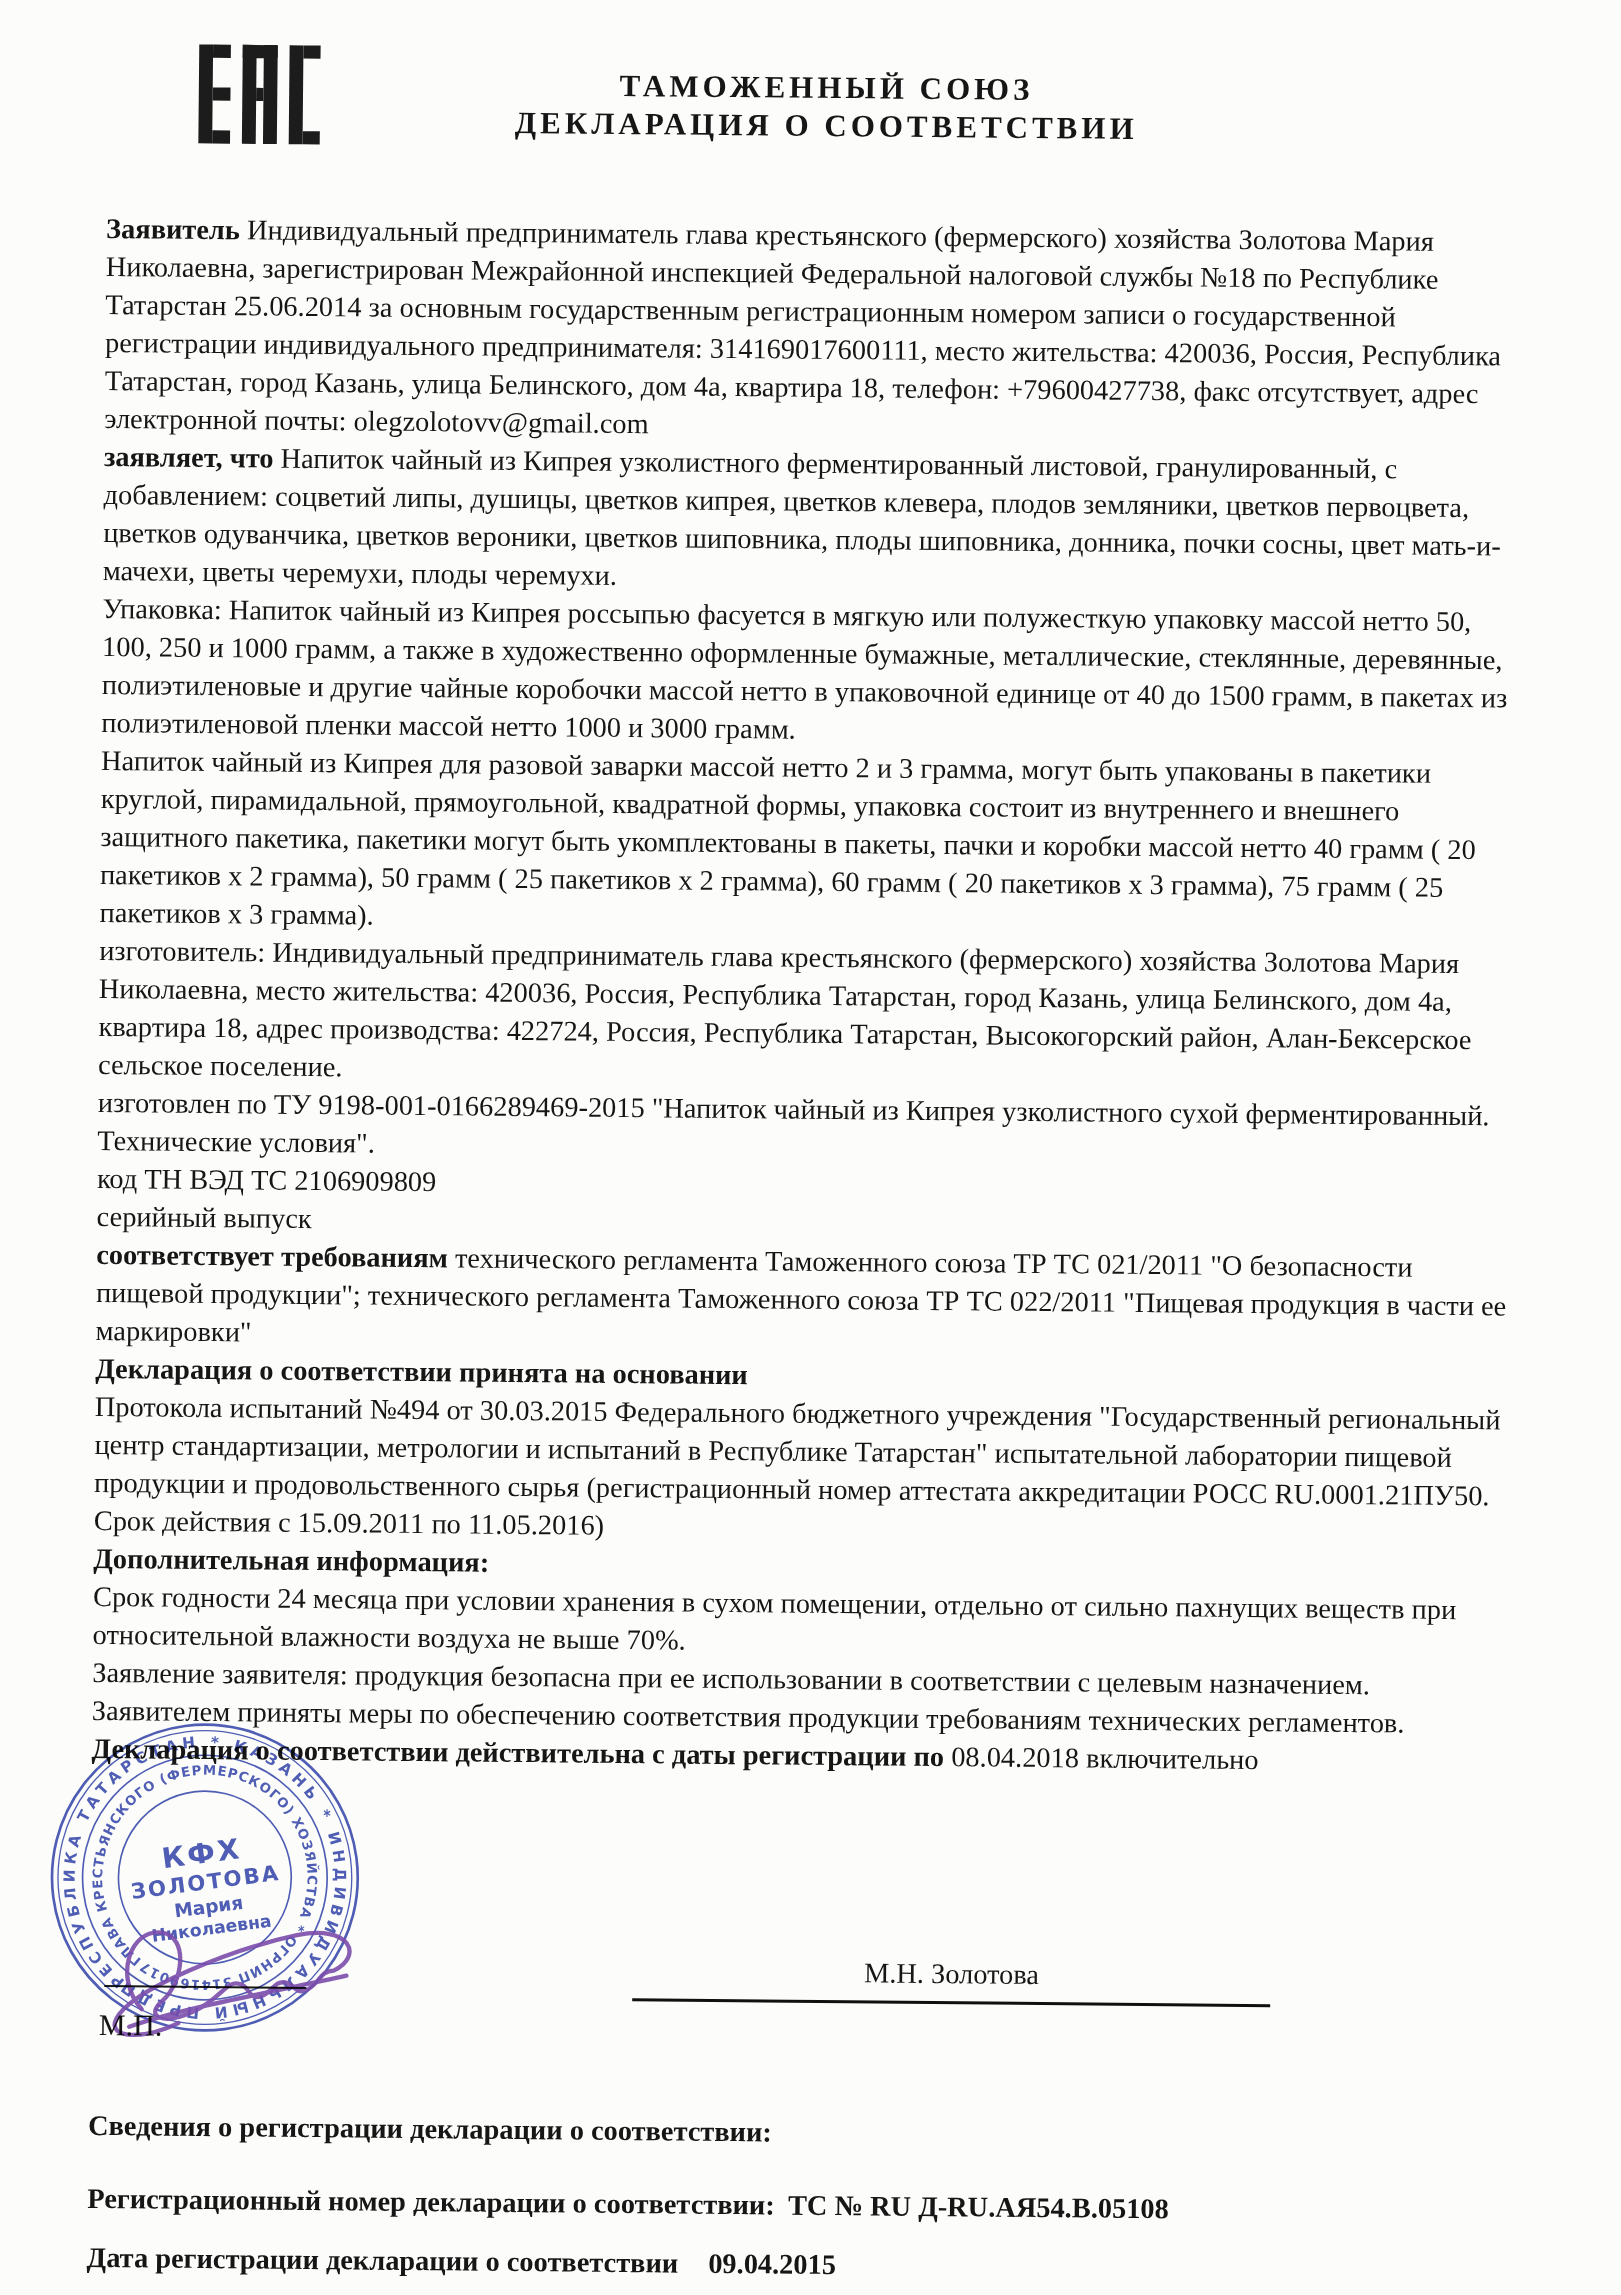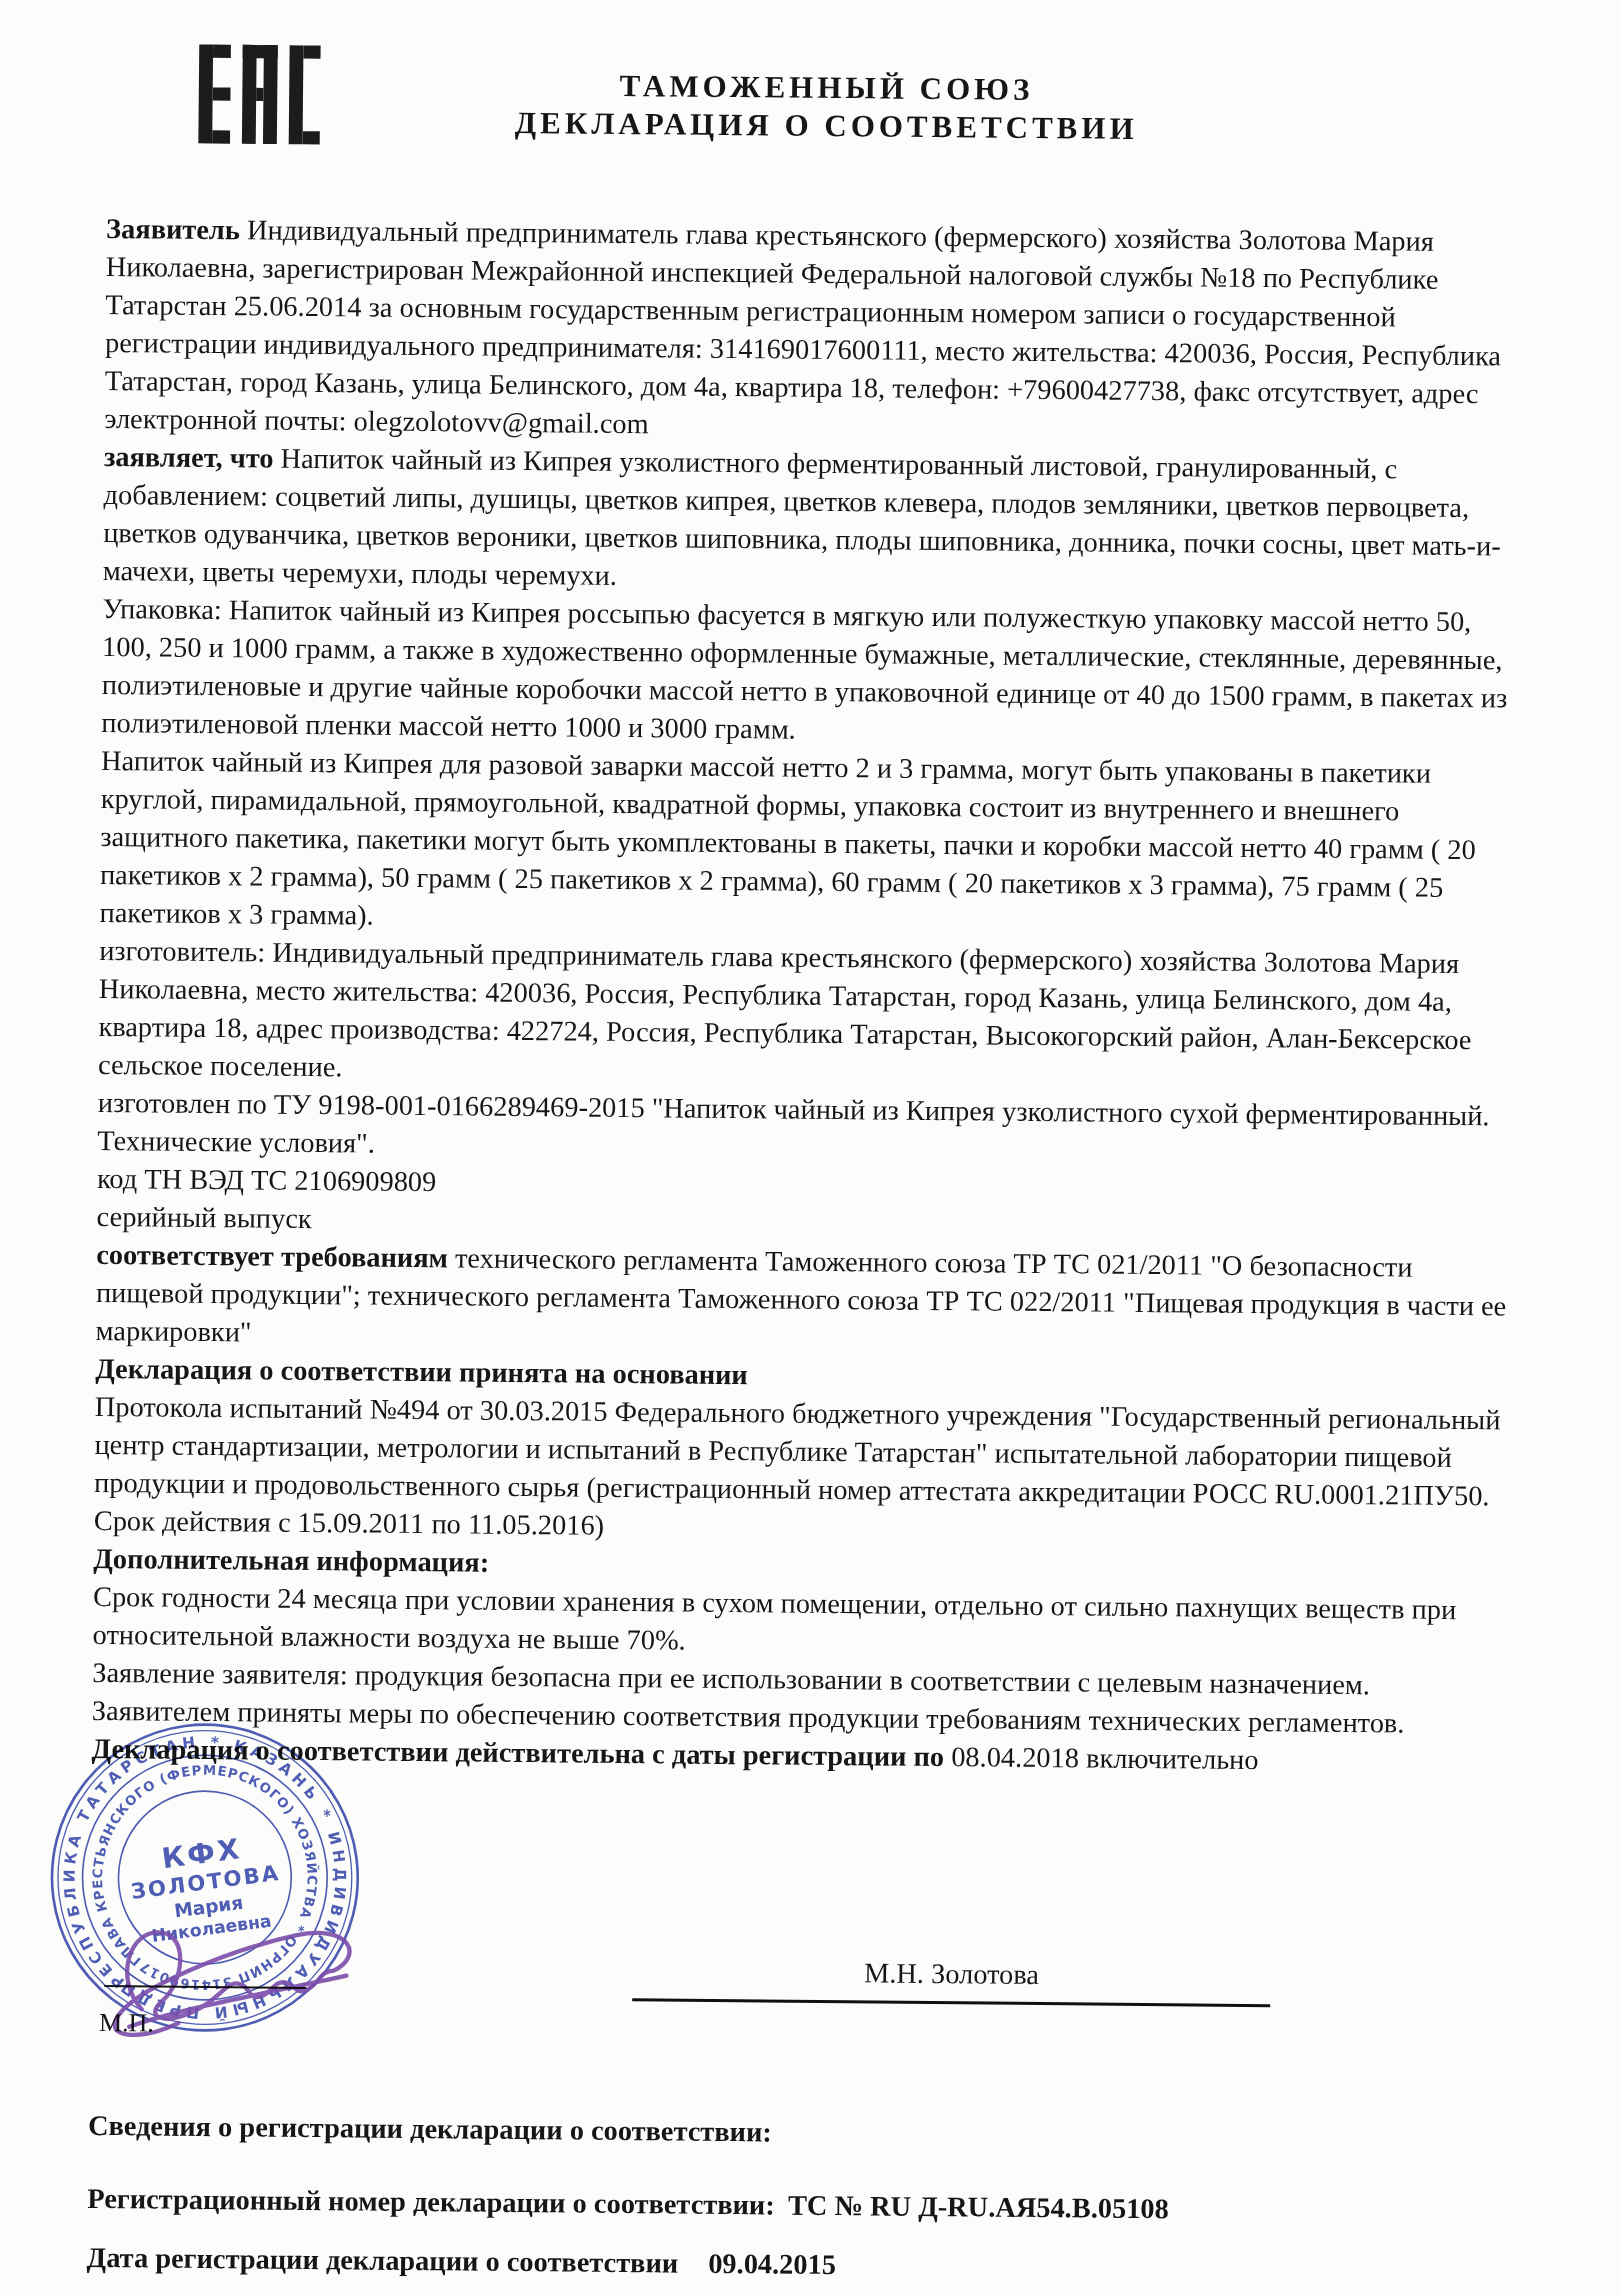--- a/index.html
+++ b/index.html
@@ -18,21 +18,21 @@
          text-align:center;font-weight:bold;font-size:31px;line-height:38px;
          letter-spacing:4px;}
   .content{position:absolute;left:108px;top:210px;width:1417px;
            font-size:28.4px;line-height:38px;}
   .content p{margin:0;}
   .content b{font-weight:bold;}
   .sig-name{position:absolute;left:651px;top:1950px;width:638px;
             text-align:center;font-size:28.4px;}
   .sig-line{position:absolute;left:651px;top:1993px;width:638px;height:2.6px;background:#101010;}
   .stamp-underline{position:absolute;left:123px;top:1985px;width:202px;height:2px;background:#181818;}
-  .mp{position:absolute;left:118px;top:2008px;font-size:26px;}
+  .mp{position:absolute;left:118px;top:2008px;font-size:30px;}
   .reg{position:absolute;left:108px;top:2107px;width:1428px;
        font-size:28.4px;line-height:38px;font-weight:bold;}
   .reg p{margin:0;}
   .reg .r1{margin-bottom:35px;}
   .reg .r2{margin-bottom:21px;}
   .reg .val{margin-left:13.2px;}
   .reg .val2{margin-left:30px;}
   .stamp{position:absolute;left:63px;top:1717px;width:319px;height:319px;
          transform:rotate(-8deg);mix-blend-mode:multiply;opacity:.93;}
 </style>

